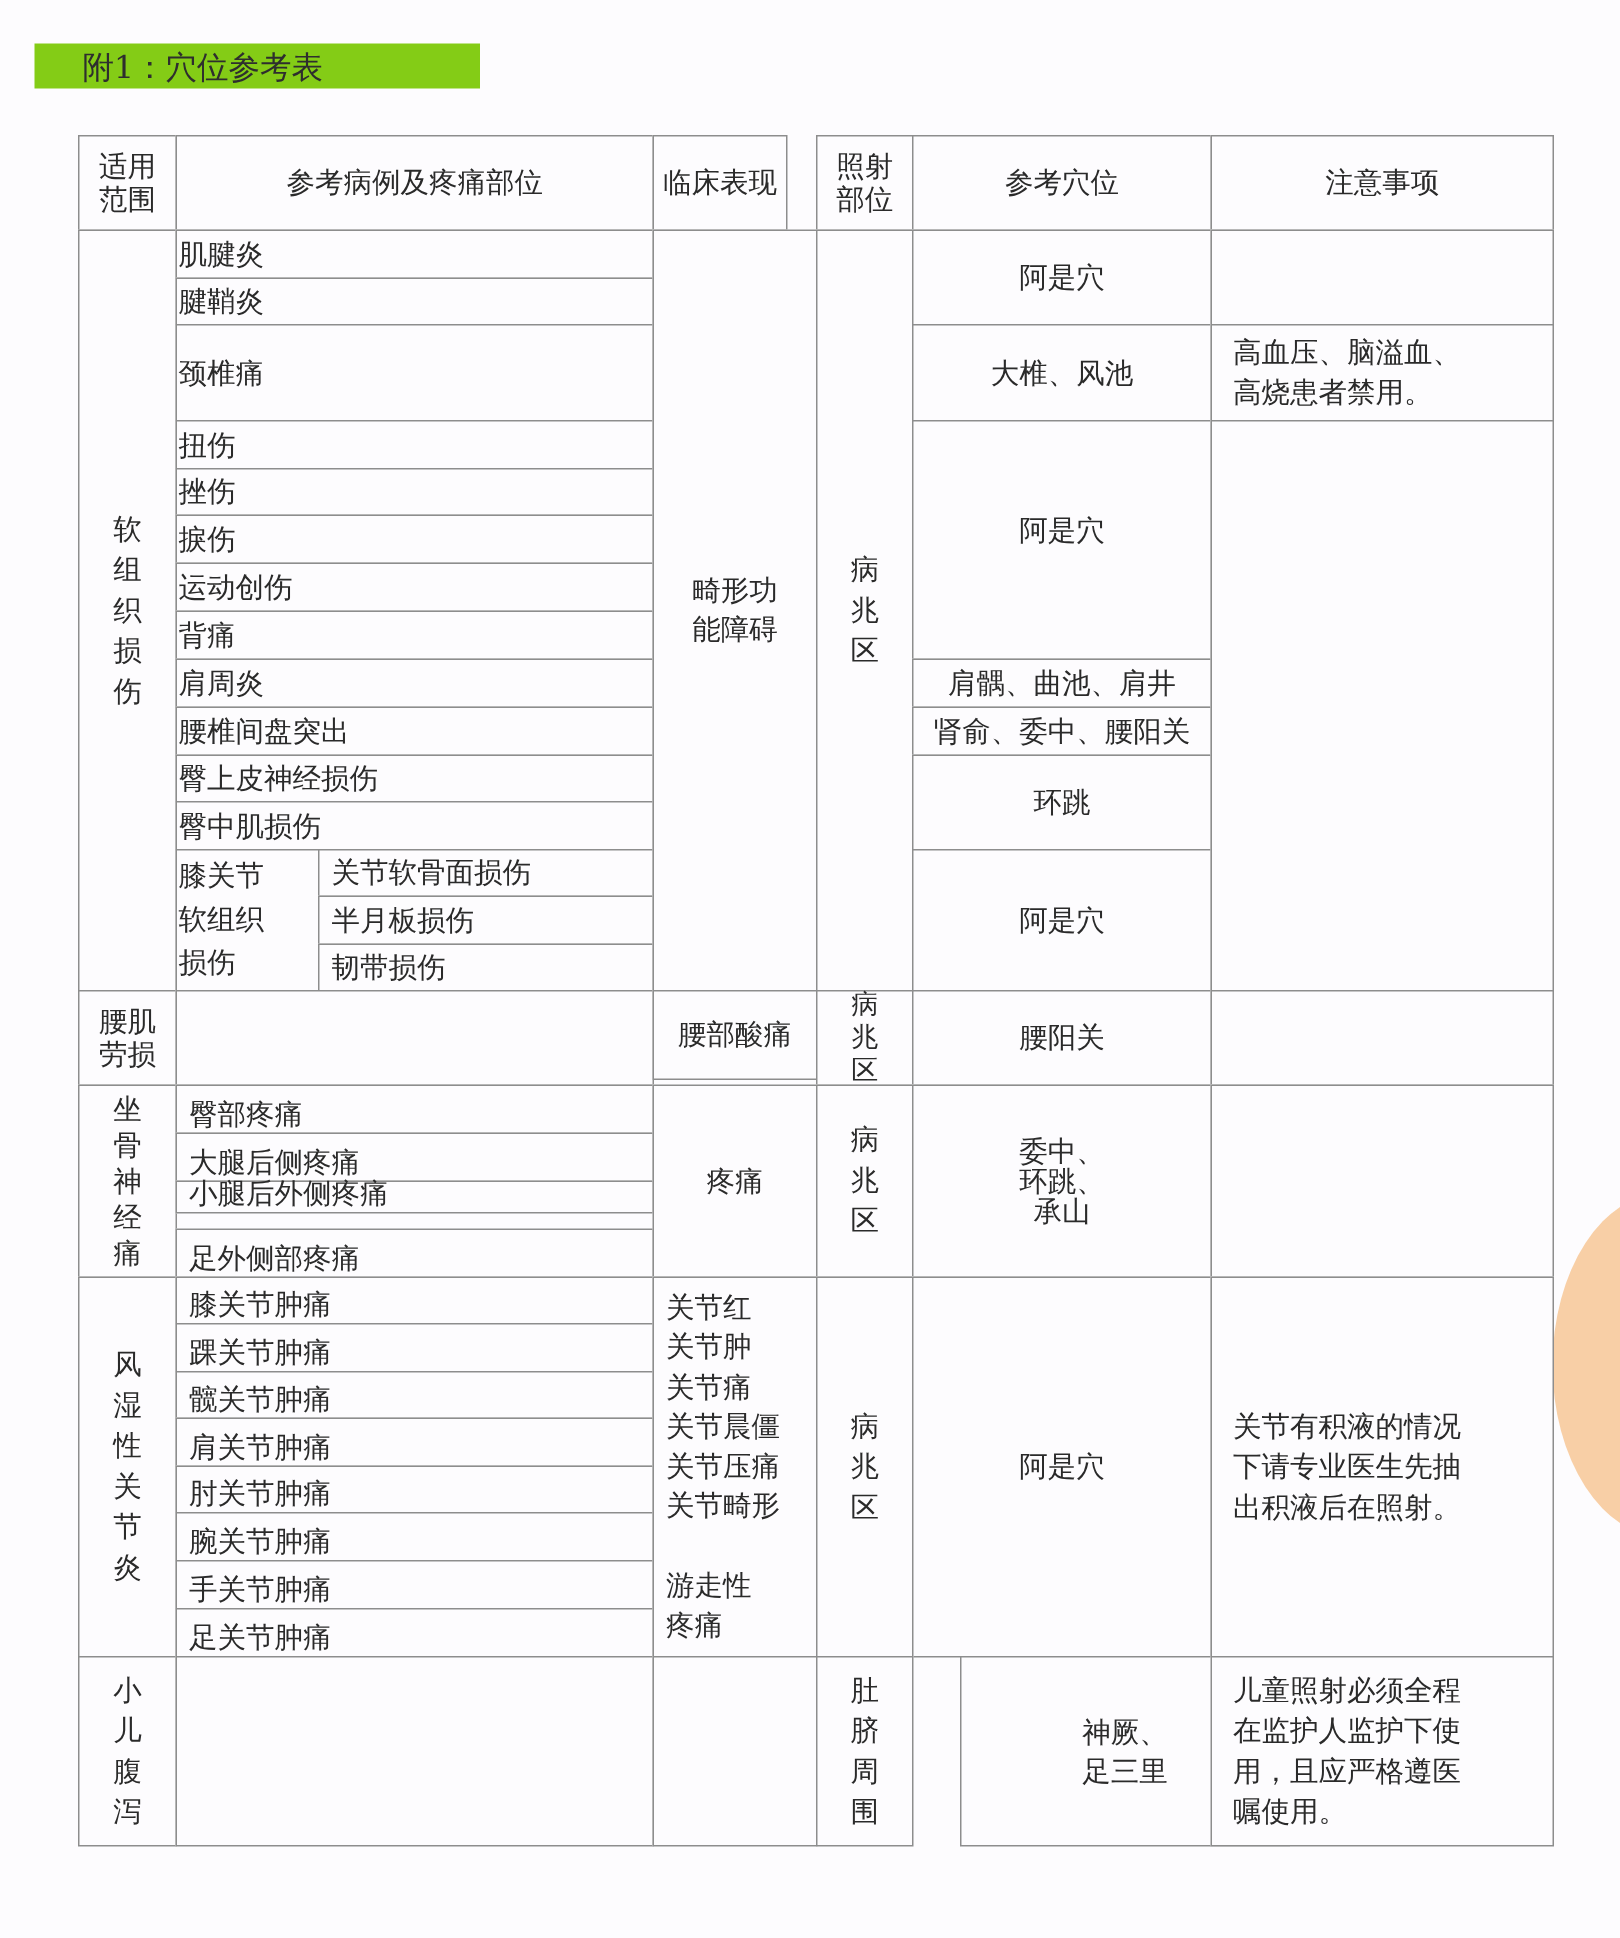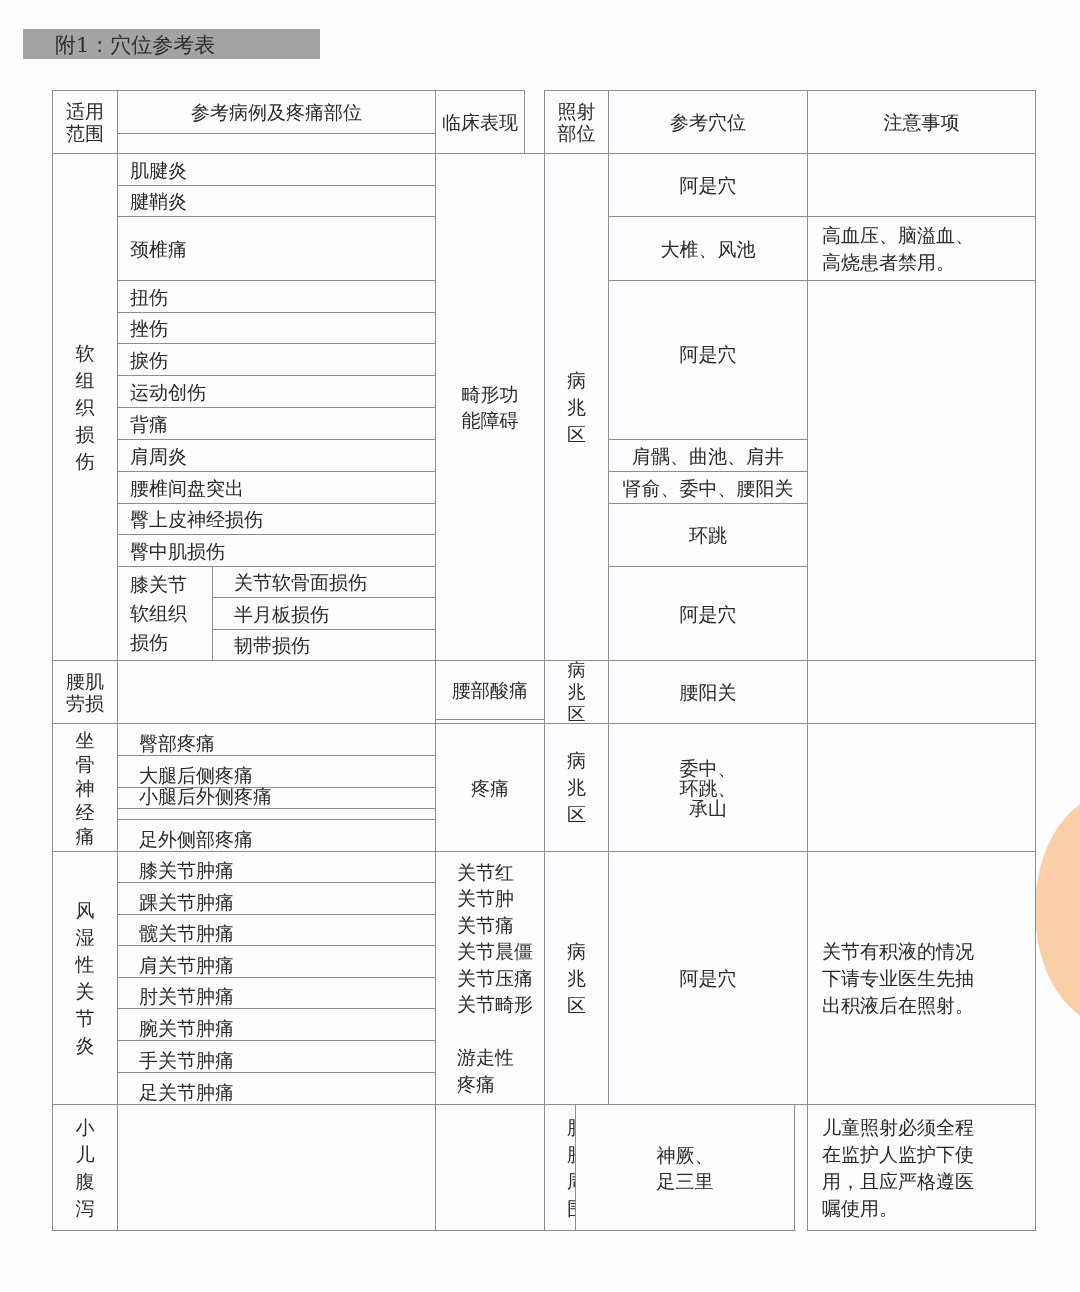--- a/index.html
+++ b/index.html
@@ -4,58 +4,58 @@
 <style>
   html, body { margin:0; padding:0; }
   body {
     width:1080px; height:1292px; position:relative; overflow:hidden;
     background:#fdfcfe;
     font-family: "DejaVu Serif", "Liberation Serif", serif;
     color:#2a2a2a;
   }
   .title-bar {
     position:absolute; left:23px; top:29px; width:297px; height:30px;
-    background:#a3a3a3;
+    background:#84cc16;
   }
   .title-bar span {
     position:absolute; left:32px; top:2px; font-size:21px; color:#2e2e2e; white-space:nowrap;
   }
   .deco-circle {
     position:absolute; left:1035px; top:795px; width:150px; height:230px;
     border-radius:50%; background:#f8cfa6;
   }
   .grid { position:absolute; left:0; top:0; width:1080px; height:1292px; }
   .c {
     position:absolute; box-sizing:border-box;
     border:1px solid #8d8d8d; background:#fdfcfe;
     font-size:19px; line-height:26px;
     display:flex; align-items:center; justify-content:center; text-align:center;
     white-space:pre-line;
   }
-  .c.left { justify-content:flex-start; text-align:left; padding-left:12px; }
-  .c.leftsm { justify-content:flex-start; text-align:left; padding-left:21px; }
+  .c.left { justify-content:flex-start; text-align:left; padding-left:1px; }
+  .c.leftsm { justify-content:flex-start; text-align:left; padding-left:8px; }
   .c.note { justify-content:flex-start; text-align:left; padding-left:14px; line-height:27px; }
   .c.vert { line-height:27px; }
   .c.tight { line-height:22px; }
   .c.bottom { align-items:flex-end; padding-bottom:0; line-height:24px; }
 </style>
 </head>
 <body>
 
 <div class="title-bar">
   <span>附1：穴位参考表</span>
 </div>
 
 <div class="deco-circle"></div>
 
 <div class="grid">
 
   <div class="c tight" style="left:52px;top:90px;width:66px;height:64px;">适用
 范围</div>
-  <div class="c" style="left:117px;top:90px;width:319px;height:44px;">参考病例及疼痛部位</div>
+  <div class="c" style="left:117px;top:90px;width:319px;height:64px;">参考病例及疼痛部位</div>
   <div class="c" style="left:435px;top:90px;width:90px;height:64px;">临床表现</div>
   <div class="c tight" style="left:544px;top:90px;width:65px;height:64px;">照射
 部位</div>
   <div class="c" style="left:608px;top:90px;width:200px;height:64px;">参考穴位</div>
   <div class="c" style="left:807px;top:90px;width:229px;height:64px;">注意事项</div>
 
   <div class="c vert" style="left:52px;top:153px;width:66px;height:508px;">软
 组
 织
 损
@@ -157,19 +157,19 @@
   <div class="c vert" style="left:52px;top:1104px;width:66px;height:127px;">小
 儿
 腹
 泻</div>
   <div class="c" style="left:117px;top:1104px;width:319px;height:127px;"></div>
   <div class="c" style="left:435px;top:1104px;width:110px;height:127px;"></div>
   <div class="c vert" style="left:544px;top:1104px;width:65px;height:127px;">肚
 脐
 周
 围</div>
-  <div class="c" style="left:575px;top:1104px;width:220px;height:127px;text-align:left;">神厥、
+  <div class="c" style="left:640px;top:1104px;width:220px;height:127px;text-align:left;">神厥、
 足三里</div>
   <div class="c note" style="left:807px;top:1104px;width:229px;height:127px;">儿童照射必须全程
 在监护人监护下使
 用，且应严格遵医
 嘱使用。</div>
 </div>
 
 </body></html>

